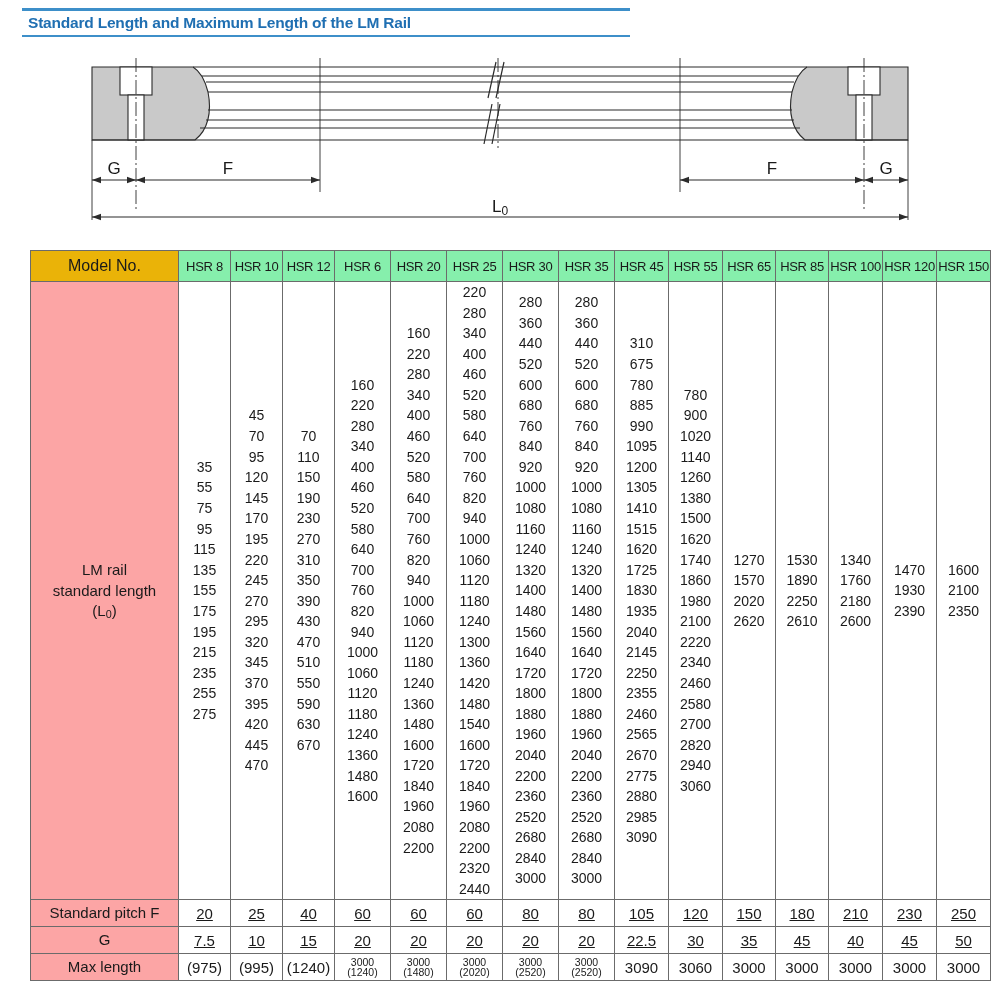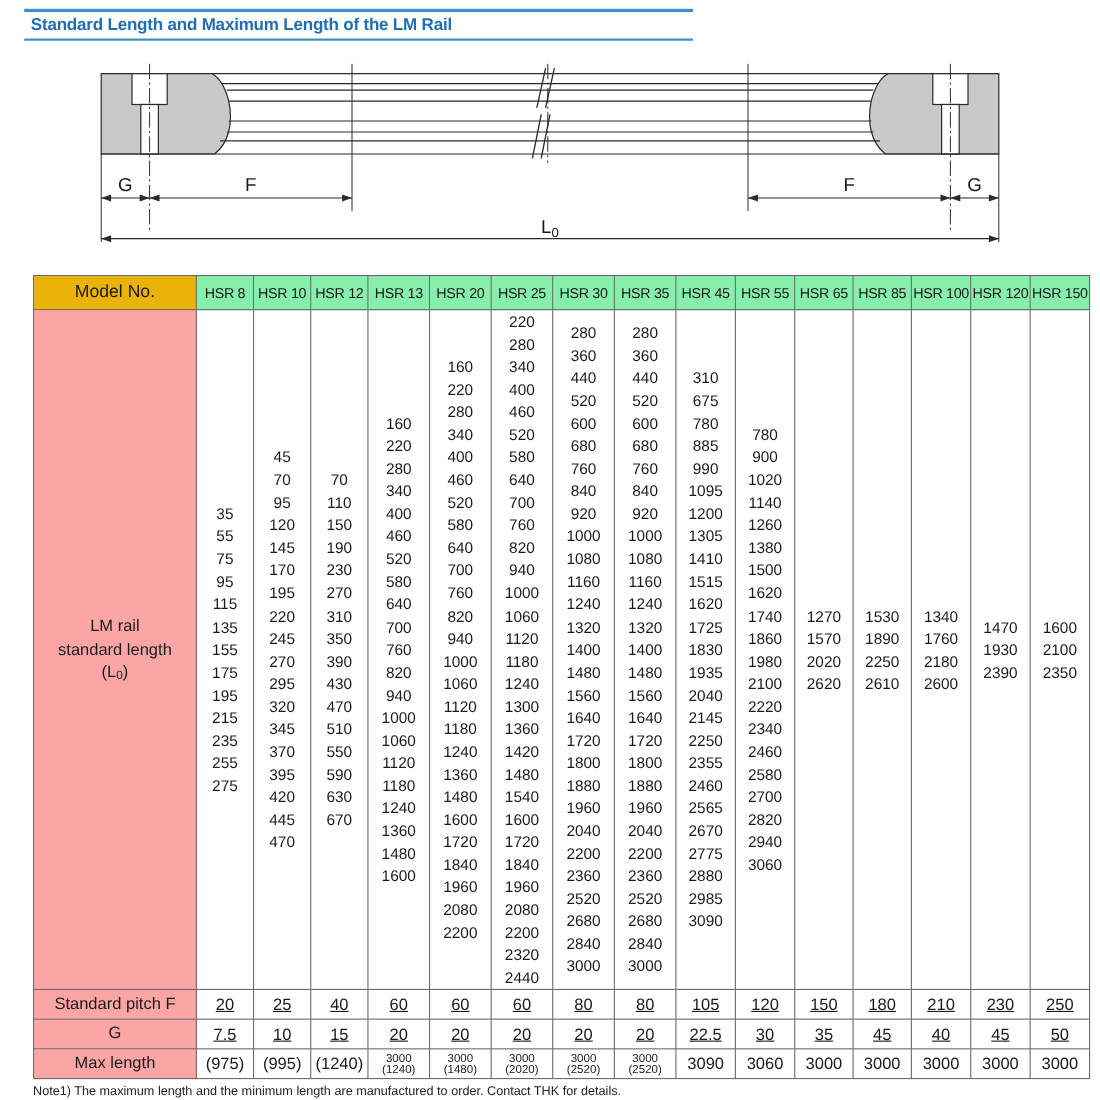--- a/index.html
+++ b/index.html
@@ -207,21 +207,21 @@
           <col style="width:54px">
           <col style="width:54px">
       </colgroup>
 
       <tbody>
           <tr>
         <td class="hdr-model">Model No.</td>
         <td class="hdr-cell">HSR 8</td>
         <td class="hdr-cell">HSR 10</td>
         <td class="hdr-cell">HSR 12</td>
-        <td class="hdr-cell">HSR 13</td>
+        <td class="hdr-cell">HSR 6</td>
         <td class="hdr-cell">HSR 20</td>
         <td class="hdr-cell">HSR 25</td>
         <td class="hdr-cell">HSR 30</td>
         <td class="hdr-cell">HSR 35</td>
         <td class="hdr-cell">HSR 45</td>
         <td class="hdr-cell">HSR 55</td>
         <td class="hdr-cell">HSR 65</td>
         <td class="hdr-cell">HSR 85</td>
         <td class="hdr-cell">HSR 100</td>
         <td class="hdr-cell">HSR 120</td>
@@ -564,14 +564,13 @@
         <td class="maxlen-val">3000</td>
         <td class="maxlen-val">3000</td>
         <td class="maxlen-val">3000</td>
         <td class="maxlen-val">3000</td>
         <td class="maxlen-val">3000</td>
       </tr>
     </tbody>
       </table>
   </div>
 
-  <div class="footnote">Note1) The maximum length and the minimum length are manufactured to order. Contact THK for details.</div>
 </div>
 
 </body></html>

